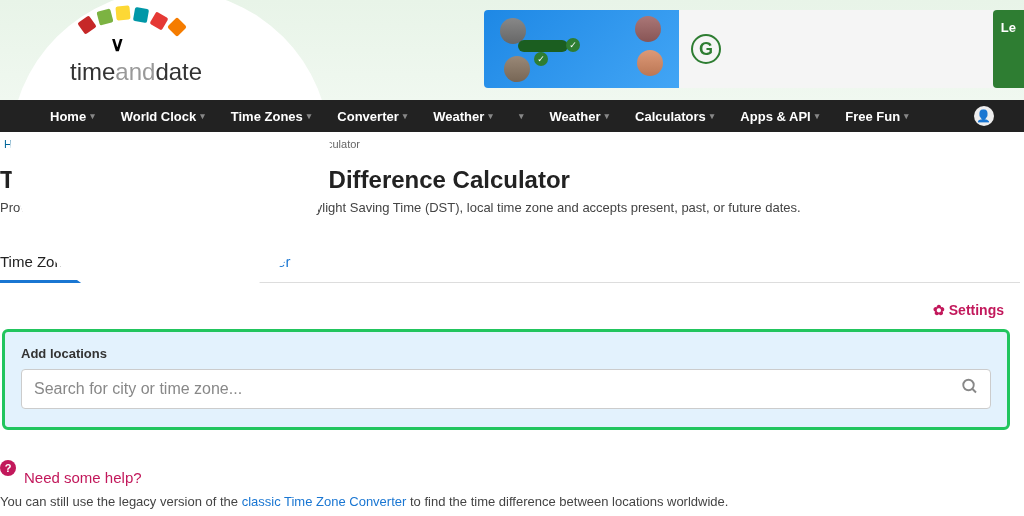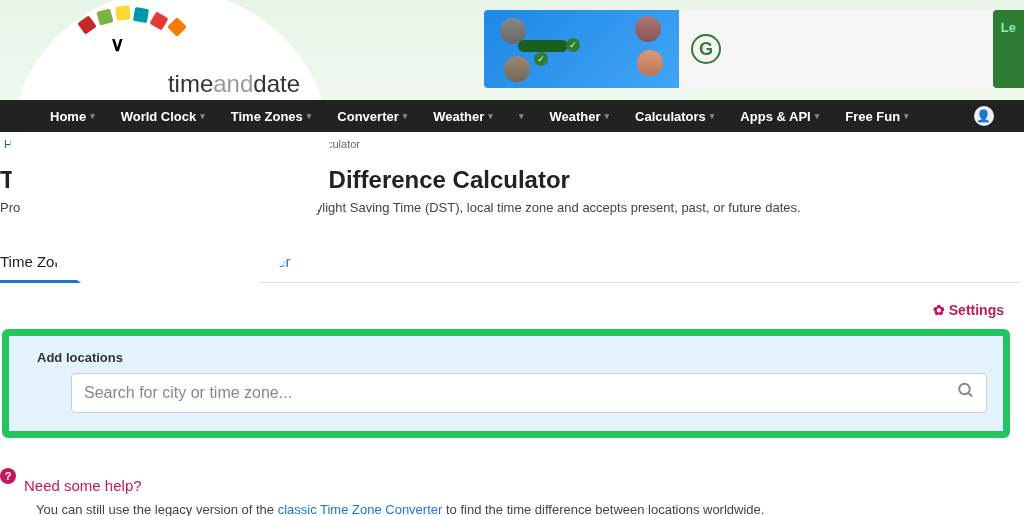--- a/index.html
+++ b/index.html
@@ -11,33 +11,33 @@
 .logo-inner { position: relative; z-index: 1; padding-top: 8px; padding-left: 30px; }
 .logo-squares { display: flex; gap: 4px; margin-left: 10px; margin-bottom: 2px; }
 .sq { width: 14px; height: 14px; border-radius: 2px; }
 .sq1 { background: #c62828; transform: rotate(-35deg); }
 .sq2 { background: #7cb342; transform: rotate(-15deg); margin-top: -8px; }
 .sq3 { background: #fdd835; transform: rotate(-5deg); margin-top: -12px; }
 .sq4 { background: #0097a7; transform: rotate(10deg); margin-top: -10px; }
 .sq5 { background: #e53935; transform: rotate(30deg); margin-top: -4px; }
 .sq6 { background: #f57c00; transform: rotate(45deg); margin-top: 2px; }
 .logo-v { font-size: 20px; font-weight: bold; margin-left: 40px; margin-top: -4px; }
-.logo-text { font-size: 24px; margin-top: 14px; text-align: right; }
+.logo-text { font-size: 24px; margin-top: 2px; }
 .logo-text .t1 { color: #333; }
 .logo-text .t2 { color: #999; font-weight: 300; }
 .logo-text .t3 { color: #333; }
 
 .ad-banner { position: absolute; right: 0; top: 10px; width: 540px; height: 78px; display: flex; }
 .ad-left { width: 195px; background: linear-gradient(135deg, #1e88e5, #42a5f5); border-radius: 4px 0 0 4px; position: relative; }
 .ad-right { flex: 1; background: #f5f5f5; padding: 8px 12px; display: flex; align-items: center; gap: 10px; }
 .ad-g { width: 30px; height: 30px; border: 2px solid #2e7d32; border-radius: 50%; display: flex; align-items: center; justify-content: center; color: #2e7d32; font-weight: bold; font-size: 18px; }
 .ad-text { flex: 1; }
 .ad-title { font-size: 16px; font-weight: bold; color: #222; }
 .ad-sub { font-size: 11px; color: #666; margin-top: 2px; line-height: 1.3; }
-.ad-btn { background: #2e7d32; color: #86efac; padding: 10px 8px; font-size: 13px; font-weight: bold; border-radius: 4px 0 0 4px; }
+.ad-btn { background: #2e7d32; color: #ffffff; padding: 10px 8px; font-size: 13px; font-weight: bold; border-radius: 4px 0 0 4px; }
 .ad-bubble { position: absolute; border-radius: 50%; background: #fff; }
 .b1 { width: 26px; height: 26px; left: 16px; top: 8px; background: linear-gradient(#888,#666); }
 .b2 { width: 26px; height: 26px; right: 18px; top: 6px; background: linear-gradient(#a77,#855); }
 .b3 { width: 26px; height: 26px; left: 20px; bottom: 6px; background: linear-gradient(#987,#765); }
 .b4 { width: 26px; height: 26px; right: 16px; bottom: 12px; background: linear-gradient(#d97,#b75); }
 .ad-check { position: absolute; width: 14px; height: 14px; background: #2e7d32; border-radius: 50%; color: #fff; font-size: 9px; display: flex; align-items: center; justify-content: center; }
 .c1 { left: 50px; top: 42px; }
 .c2 { left: 82px; top: 28px; }
 .ad-pill { position: absolute; left: 34px; top: 30px; width: 50px; height: 12px; background: #1b5e20; border-radius: 6px; }
 
@@ -57,32 +57,32 @@
 
 .tabs { display: flex; gap: 40px; border-bottom: 1px solid #ddd; margin-bottom: 18px; }
 .tab { padding: 8px 0 10px 0; font-size: 15px; cursor: pointer; }
 .tab.active { color: #222; border-bottom: 3px solid #1976d2; margin-bottom: -1px; }
 .tab.inactive { color: #1976d2; }
 
 .settings-row { text-align: right; margin-bottom: 10px; padding-right: 16px; }
 .settings-link { color: #c2185b; font-size: 14px; font-weight: bold; cursor: pointer; text-align: right; }
 .settings-gear { color: #c2185b; margin-right: 4px; }
 
-.search-panel { background: #e3f2fd; border: 7px solid #22c55e; border-radius: 6px; padding: 14px 16px 18px 28px; margin: 0 10px 20px 2px; }
+.search-panel { background: #e3f2fd; border: 3px solid #22c55e; border-radius: 6px; padding: 14px 16px 18px 16px; margin: 0 10px 20px 2px; }
 .search-label { font-size: 13px; font-weight: bold; color: #333; margin-bottom: 8px; }
-.search-box { position: relative; margin-left: 34px; }
+.search-box { position: relative; }
 .search-input { width: 100%; height: 40px; border: 1px solid #ccc; border-radius: 4px; padding: 0 40px 0 12px; font-size: 16px; color: #333; }
 .search-input::placeholder { color: #888; }
 .search-icon { position: absolute; right: 12px; top: 50%; transform: translateY(-50%); color: #888; font-size: 18px; }
 
 .help-row { display: flex; align-items: center; gap: 8px; margin-bottom: 8px; }
 .help-icon { width: 16px; height: 16px; background: #c2185b; border-radius: 50%; color: #fff; font-size: 11px; font-weight: bold; display: flex; align-items: center; justify-content: center; }
 .help-text { color: #c2185b; font-size: 15px; margin-top: 19px; }
 
-.legacy-text { font-size: 13px; color: #444; margin-left: 36px; }
+.legacy-text { font-size: 13px; color: #444; }
 .legacy-link { color: #1976d2; }
 </style>
 </head>
 <body>
 
 <div class="header-area">
   <div class="logo-wrap">
     <div class="logo-circle"></div>
     <div class="logo-inner">
       <div class="logo-squares">

